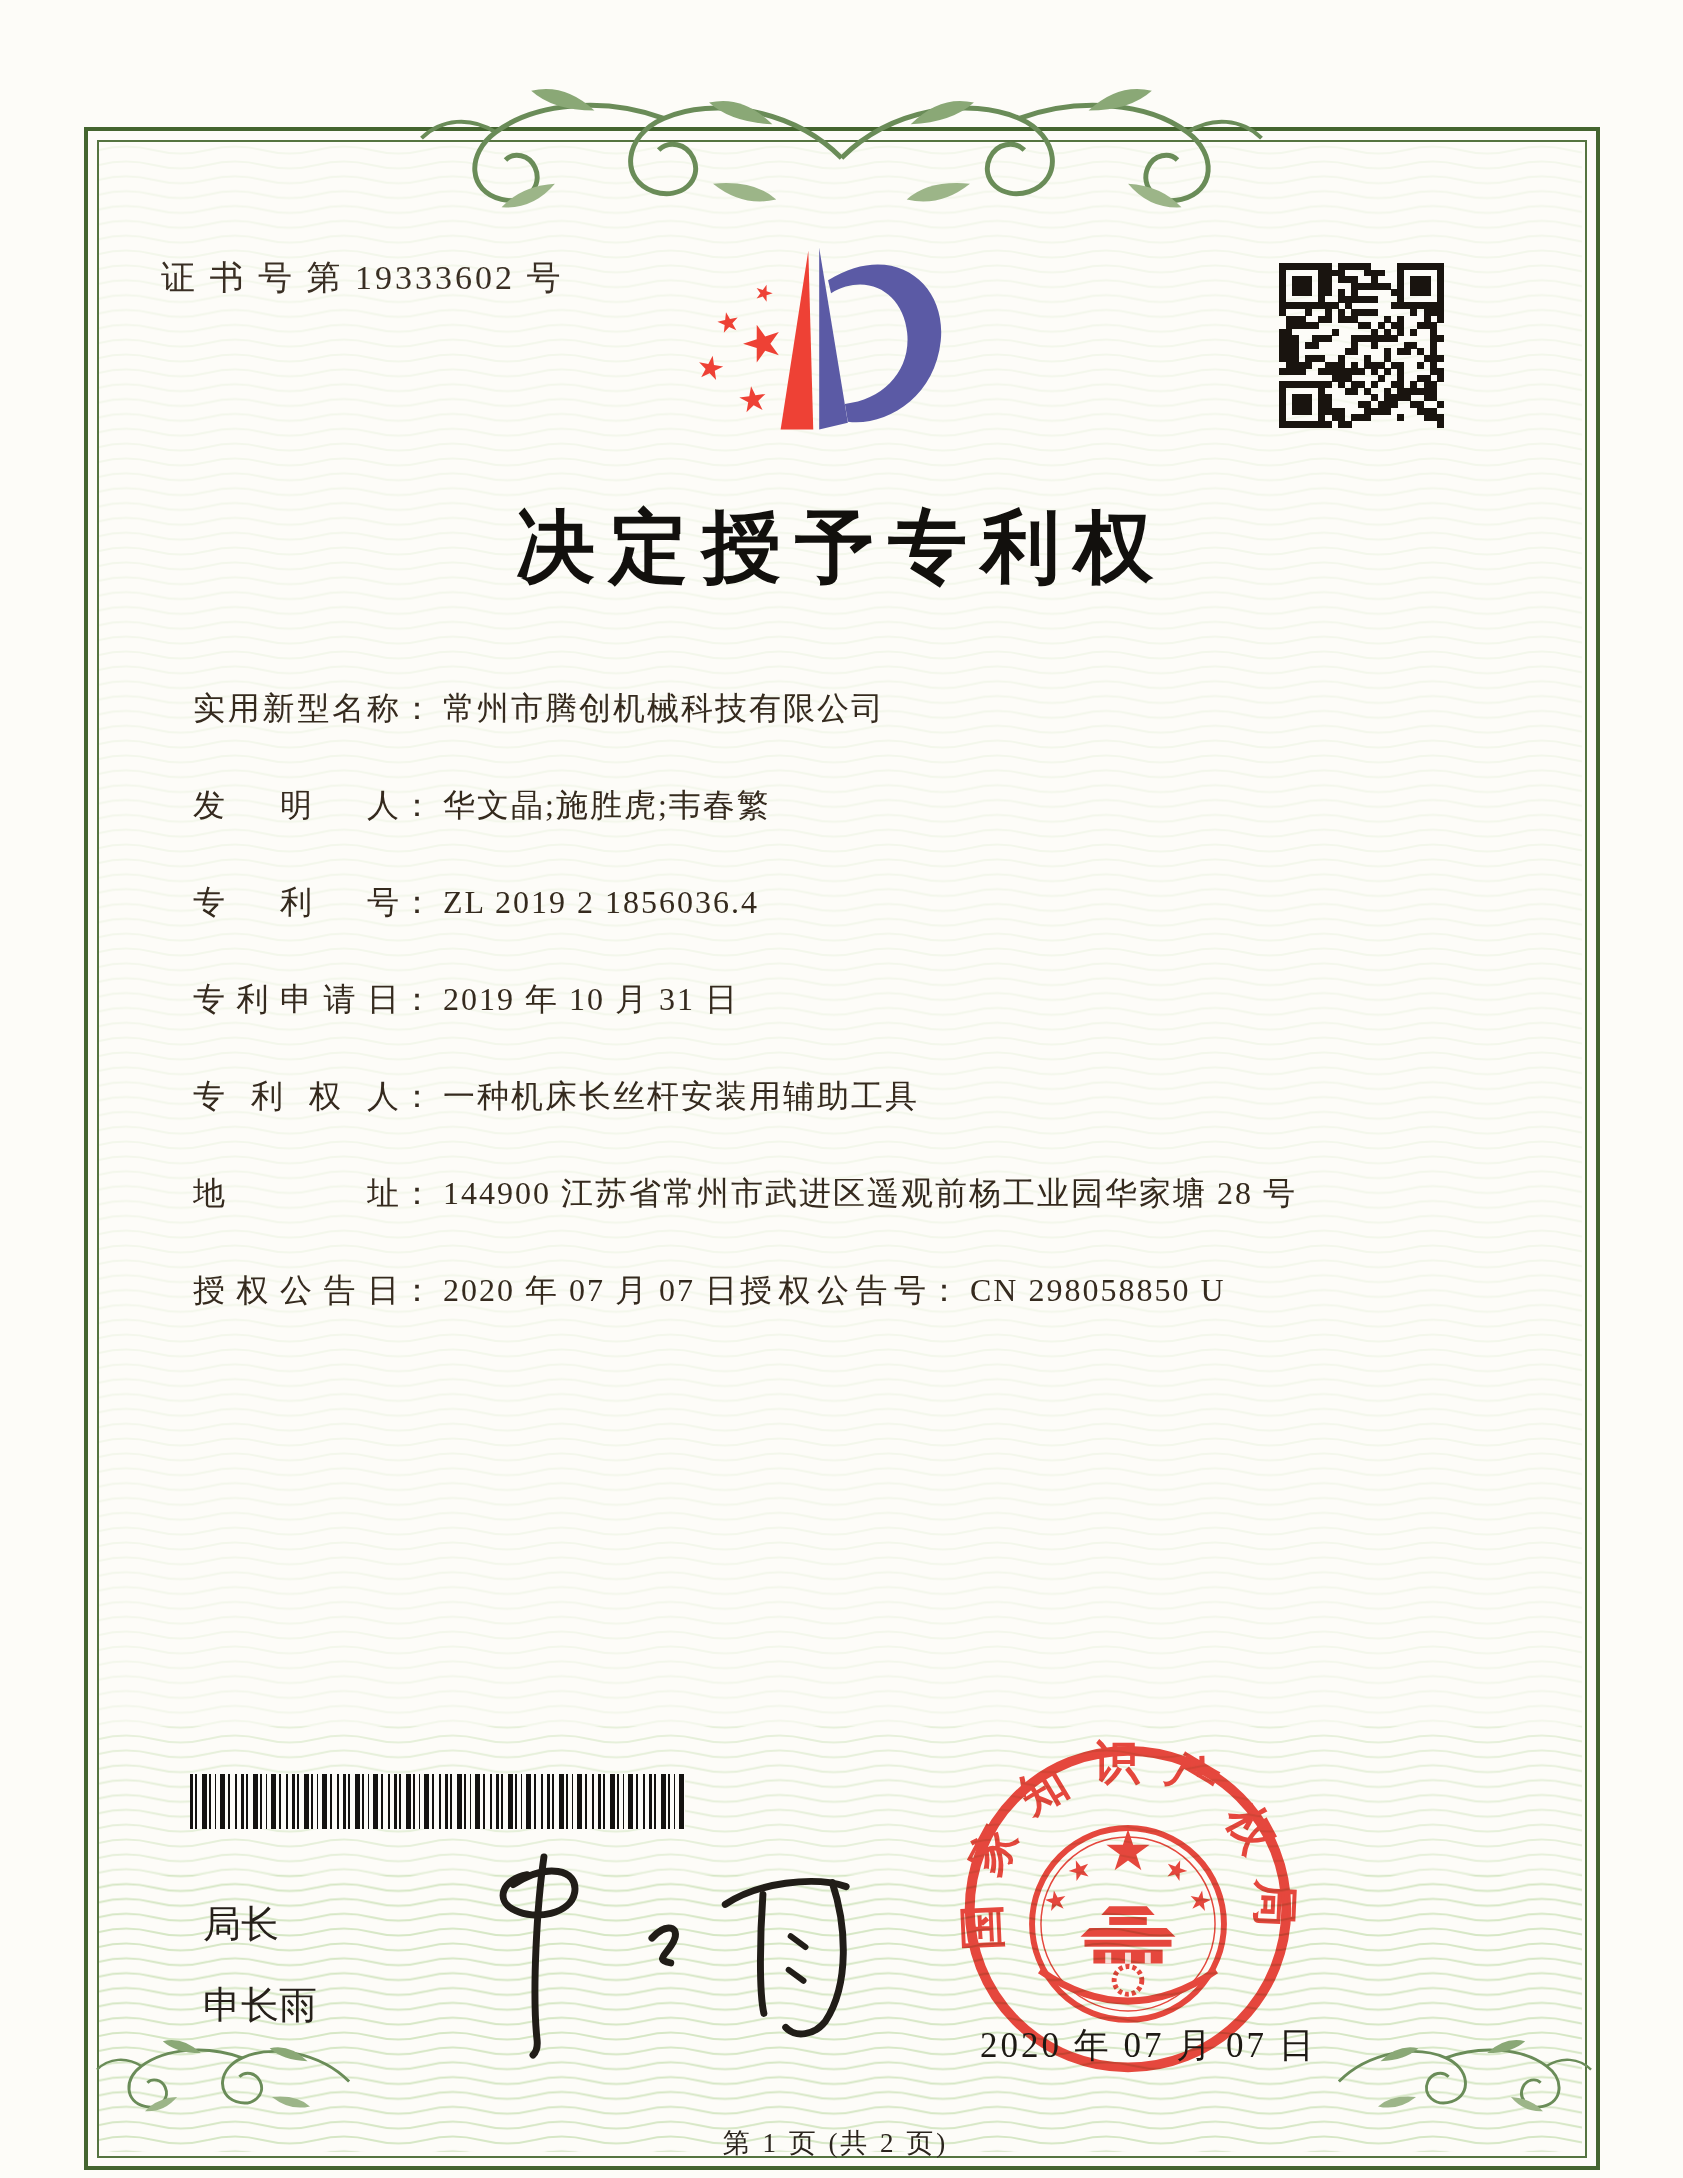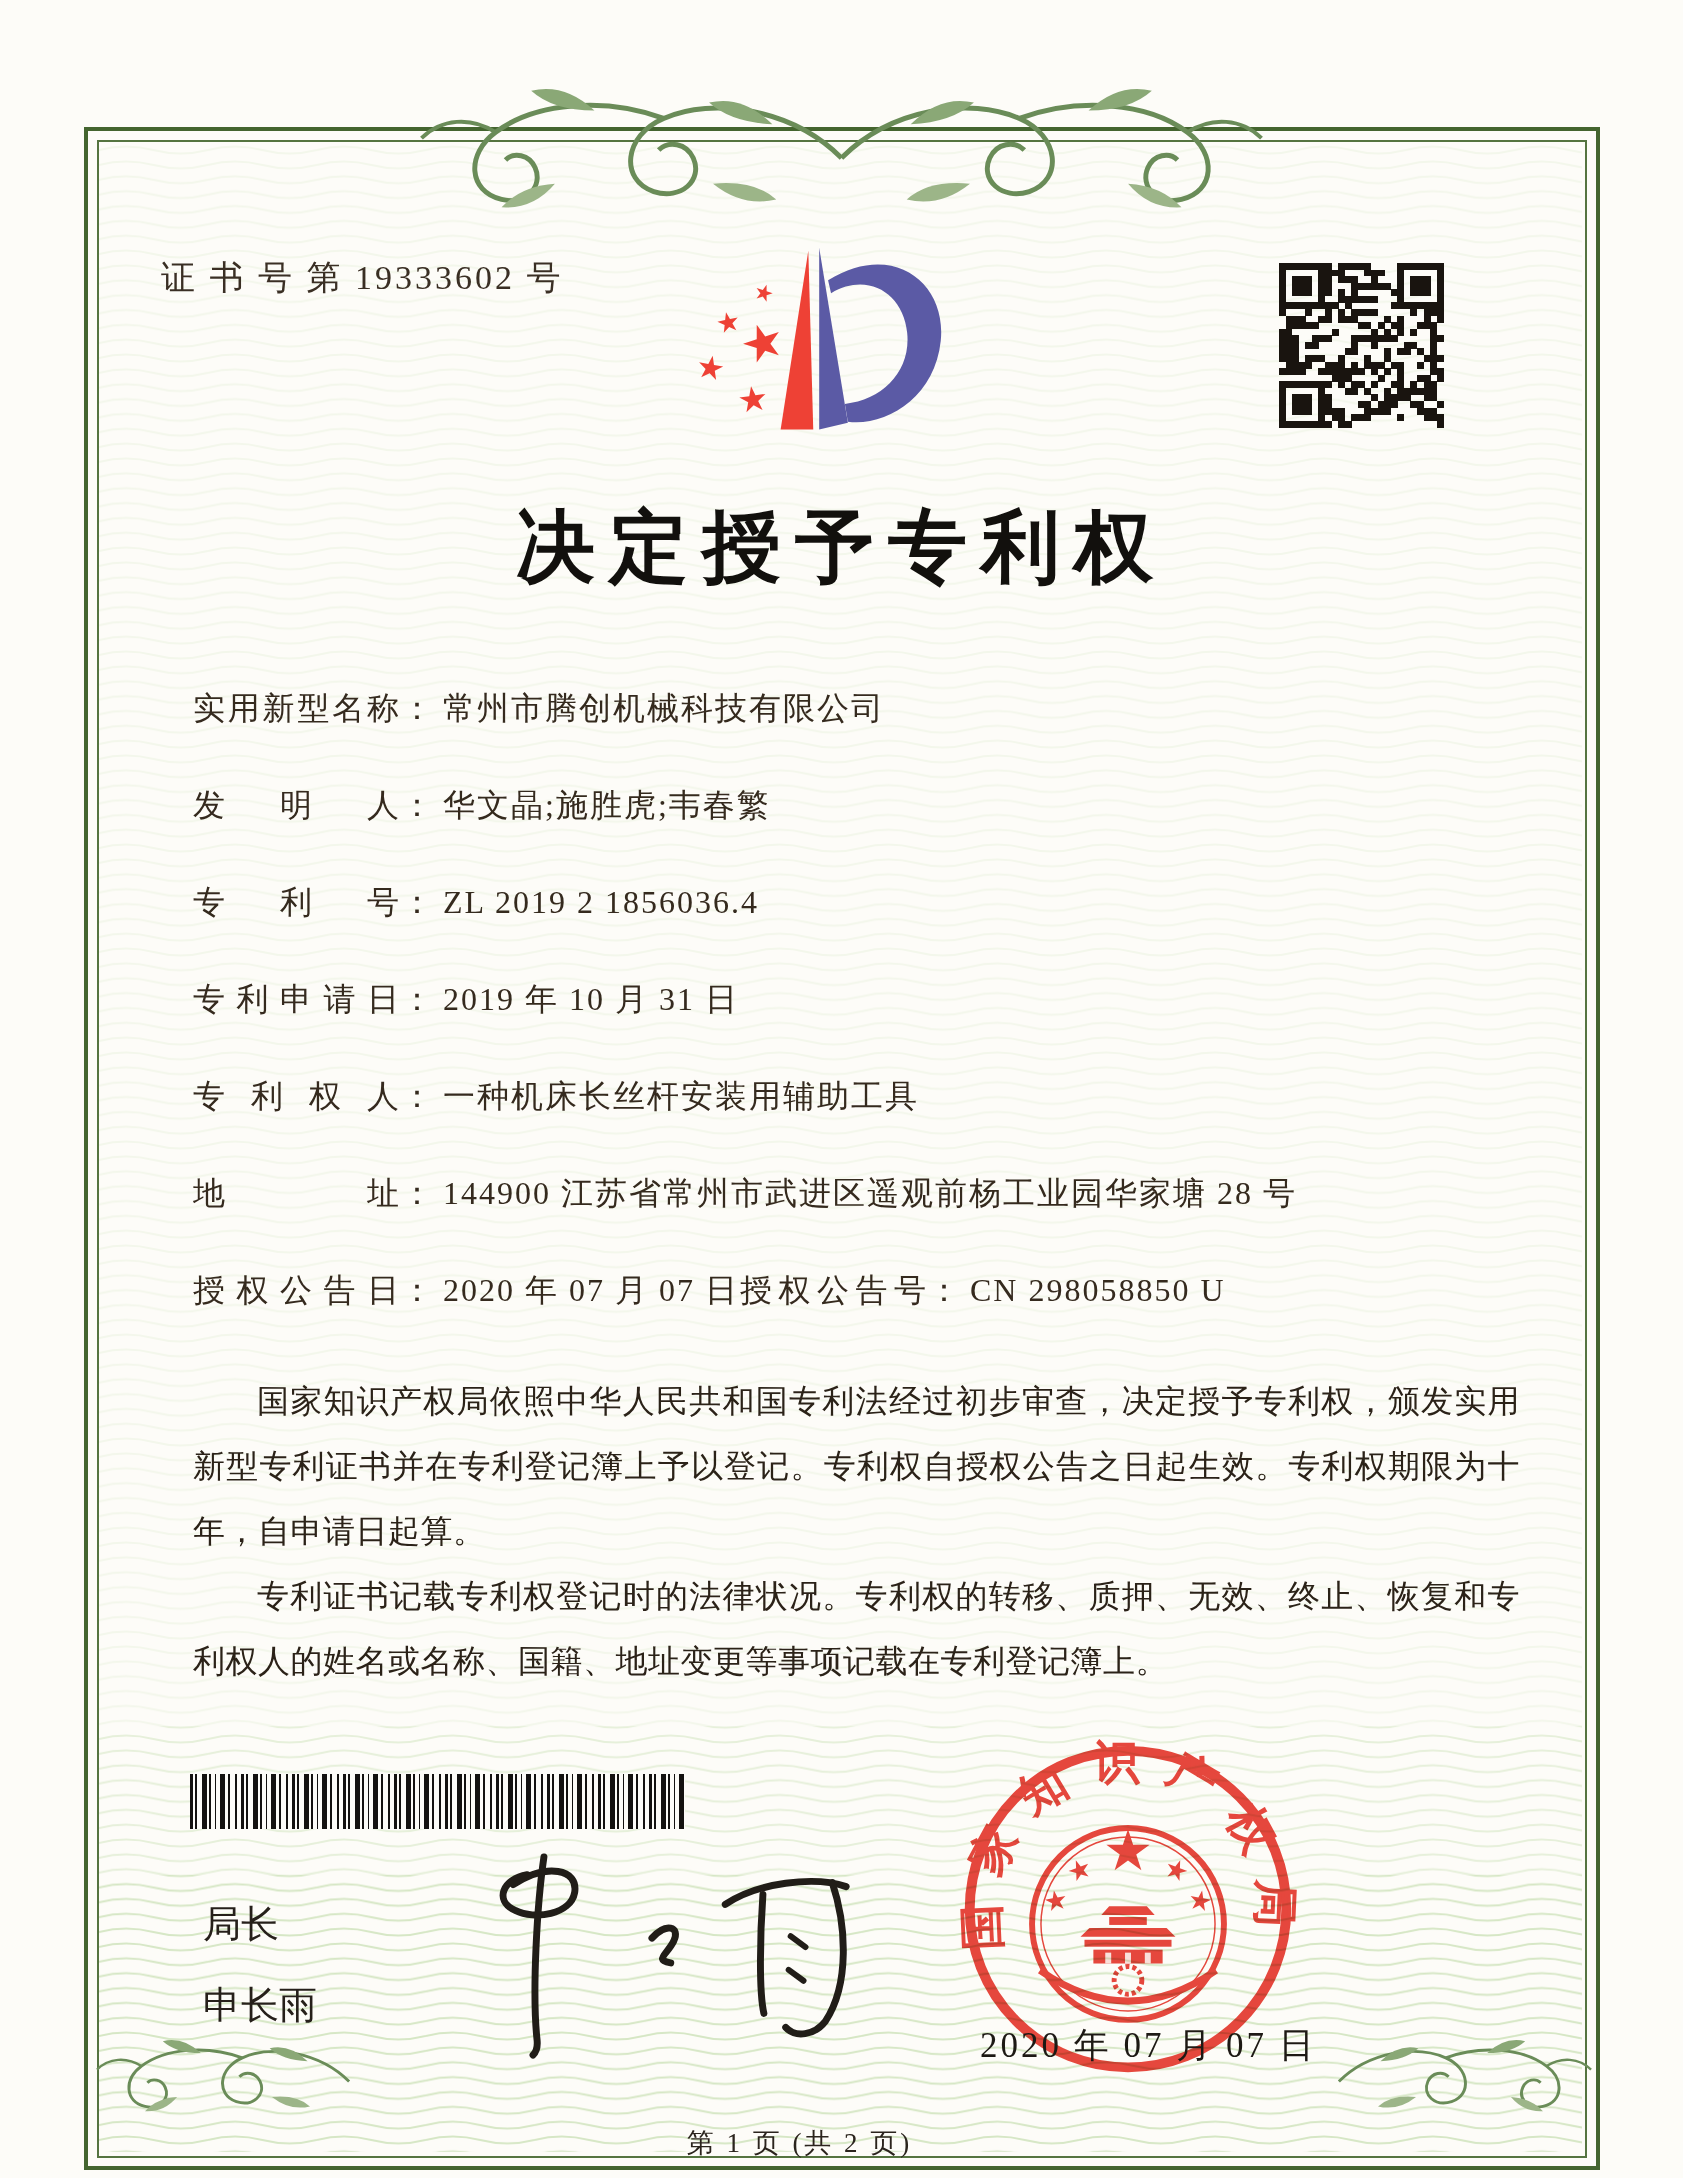--- a/index.html
+++ b/index.html
@@ -41,21 +41,21 @@
       #141210 12px 17px,#fdfcf8 17px 19px,#141210 19px 21px,#fdfcf8 21px 25px,
       #141210 25px 26px,#fdfcf8 26px 30px,#141210 30px 35px,#fdfcf8 35px 38px,
       #141210 38px 40px,#fdfcf8 40px 45px,#141210 45px 47px,#fdfcf8 47px 51px);}
   .signoff-title{position:absolute;left:203px;top:1899px;font-size:38px;color:#26201a;z-index:3;}
   .signoff-name{position:absolute;left:203px;top:1980px;font-size:38px;color:#26201a;z-index:3;}
   .signature{position:absolute;left:426px;top:1843px;z-index:3;}
   .seal{position:absolute;left:945px;top:1721px;z-index:3;mix-blend-mode:multiply;}
   .seal-date{position:absolute;left:980px;top:2022px;width:327px;font-size:35px;
     letter-spacing:3px;color:#1d1914;z-index:4;white-space:nowrap;}
   .footer{position:absolute;left:84px;top:2125px;width:1431px;text-align:center;
-    font-size:27px;letter-spacing:3px;color:#2b241d;z-index:3;}
+    font-size:27px;letter-spacing:3px;color:#2b241d;z-index:3;padding-left:36px;}
 </style>
 </head>
 <body>
 
 <div id="page">
 
   
   <svg width="0" height="0" aria-hidden="true">
     <defs>
       <path id="star" d="M0,-1 L0.225,-0.309 L0.951,-0.309 L0.363,0.118 L0.588,0.809 L0,0.382 L-0.588,0.809 L-0.363,0.118 L-0.951,-0.309 L-0.225,-0.309 Z"></path>
@@ -506,24 +506,20 @@
           <span>授</span>
           <span>权</span>
           <span>公</span>
           <span>告</span>
           <span>号</span>
         </span><span class="fcolon">：</span><span class="fvalue">CN 298058850 U</span>
     </div>
   </div>
 
   
-  <div class="body-text">
-    <p>国家知识产权局依照中华人民共和国专利法经过初步审查，决定授予专利权，颁发实用新型专利证书并在专利登记簿上予以登记。专利权自授权公告之日起生效。专利权期限为十年，自申请日起算。</p>
-    <p>专利证书记载专利权登记时的法律状况。专利权的转移、质押、无效、终止、恢复和专利权人的姓名或名称、国籍、地址变更等事项记载在专利登记簿上。</p>
-  </div>
 
   
   <div class="barcode"></div>
 
   
   <div class="signoff-title">局长</div>
   <div class="signoff-name">申长雨</div>
 
   <svg class="signature" width="436" height="223" viewBox="0 0 440 225">
     <g fill="none" stroke="#211d18" stroke-width="7" stroke-linecap="round">

